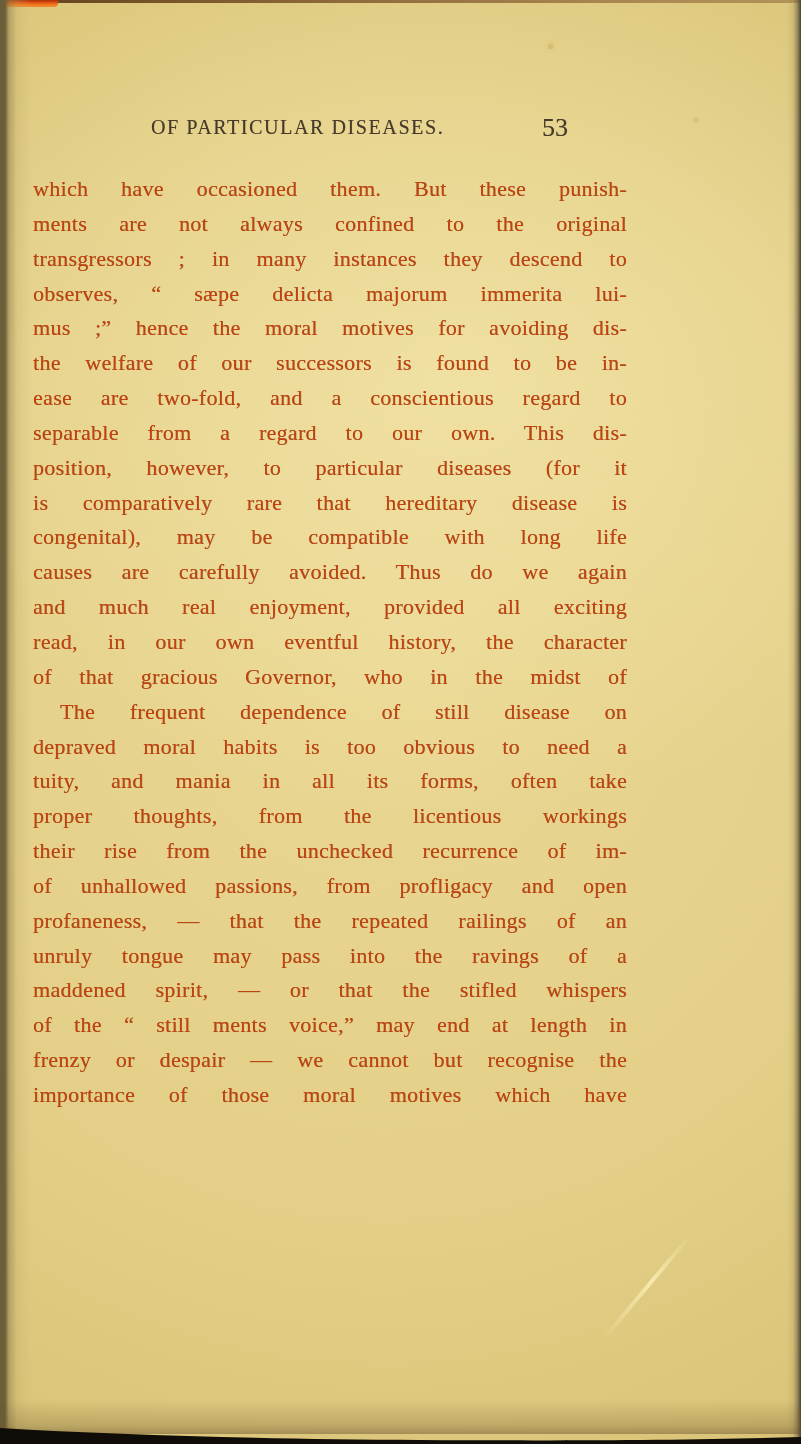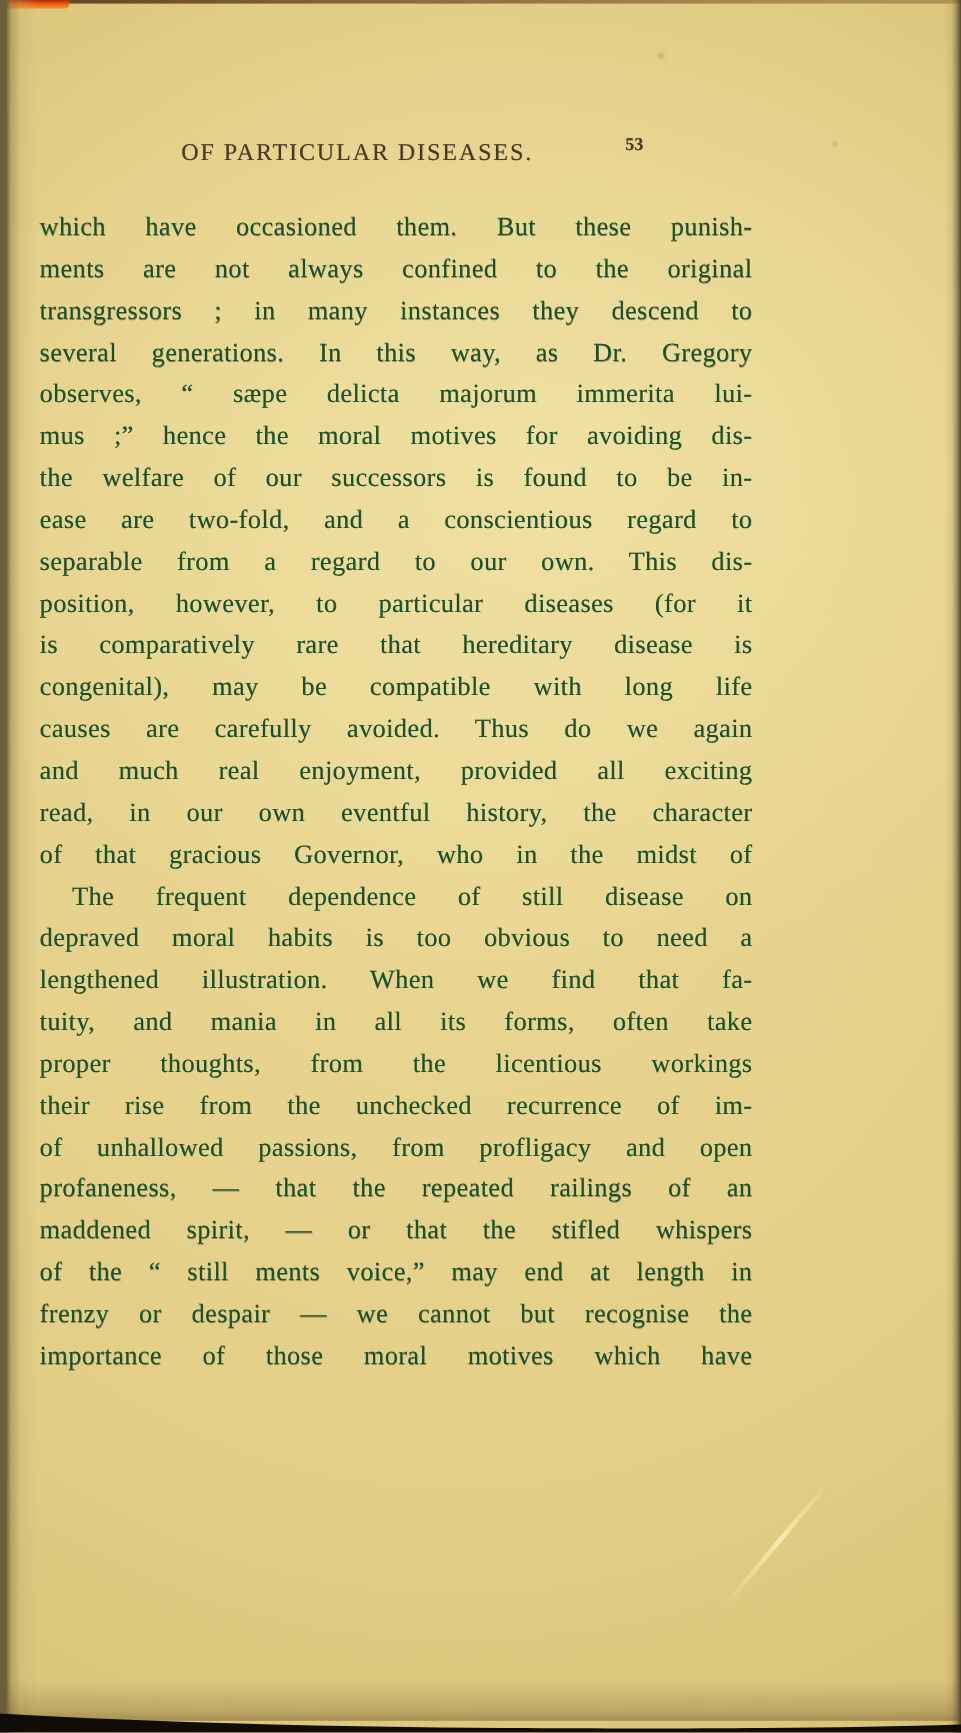--- a/index.html
+++ b/index.html
@@ -47,30 +47,29 @@
   .fox-b { left: 694px; top: 118px; width: 4px; height: 4px; background: rgba(186,142,64,0.25); box-shadow: 0 0 3px rgba(186,142,64,0.25); }
 
   
   .running-head { position: absolute; left: 0; top: 116px; width: 801px; height: 30px; color: #473a2b; }
   .head-title {
     position: absolute; left: 151px; top: 0;
     font-size: 20px; letter-spacing: 1.6px;
     text-shadow: 0.3px 0.3px 0.6px rgba(62,48,34,0.45);
   }
   .head-page {
-    position: absolute; left: 521px; top: -3px;
-    font-size: 15px;
+    position: absolute; left: 542px; top: -3px;
+    font-size: 26px;
     text-shadow: 0.3px 0.3px 0.6px rgba(62,48,34,0.45);
-    font-weight: bold;
   }
 
   
   .text-block {
     position: absolute; left: 33px; top: 172px; width: 594px;
-    color: #14532d;
+    color: #c2410c;
     font-size: 22px;
     letter-spacing: 0.3px;
     word-spacing: 1.5px;
     text-shadow: 0.3px 0.3px 0.5px rgba(60,45,30,0.45);
   }
   .line {
     height: 34.85px; line-height: 34.85px;
     text-align: justify; text-align-last: justify;
     overflow: visible; white-space: normal;
   }
@@ -90,43 +89,42 @@
   <div class="running-head">
     <span class="head-title">OF PARTICULAR DISEASES.</span>
     <span class="head-page">53</span>
   </div>
 
   <div class="text-block" id="text-block">
       <div>
         <div class="line">which have occasioned them.  But these punish-</div>
         <div class="line">ments are not always confined to the original</div>
         <div class="line">transgressors ; in many instances they descend to</div>
-        <div class="line">several generations.  In this way, as Dr. Gregory</div>
         <div class="line">observes, “ sæpe delicta majorum immerita lui-</div>
         <div class="line">mus ;” hence the moral motives for avoiding dis-</div>
         <div class="line">the welfare of our successors is found to be in-</div>
         <div class="line">ease are two-fold, and a conscientious regard to</div>
         <div class="line">separable from a regard to our own.  This dis-</div>
         <div class="line">position, however, to particular diseases (for it</div>
         <div class="line">is comparatively rare that hereditary disease is</div>
         <div class="line">congenital), may be compatible with long life</div>
         <div class="line">causes are carefully avoided.  Thus do we again</div>
         <div class="line">and much real enjoyment, provided all exciting</div>
         <div class="line">read, in our own eventful history, the character</div>
         <div class="line">of that gracious Governor, who in the midst of</div>
       </div>
       <div>
         <div class="line indent">The frequent dependence of still disease on</div>
         <div class="line">depraved moral habits is too obvious to need a</div>
-        <div class="line">lengthened illustration.  When we find that fa-</div>
         <div class="line">tuity, and mania in all its forms, often take</div>
         <div class="line">proper thoughts, from the licentious workings</div>
         <div class="line">their rise from the unchecked recurrence of im-</div>
         <div class="line">of unhallowed passions, from profligacy and open</div>
         <div class="line">profaneness, — that the repeated railings of an</div>
+        <div class="line">unruly tongue may pass into the ravings of a</div>
         <div class="line">maddened spirit, — or that the stifled whispers</div>
         <div class="line">of the “ still ments voice,” may end at length in</div>
         <div class="line">frenzy or despair — we cannot but recognise the</div>
         <div class="line">importance of those moral motives which have</div>
       </div>
     </div>
 
   <div class="crease"></div>
   <div class="fox-spot fox-a"></div>
   <div class="fox-spot fox-b"></div>

